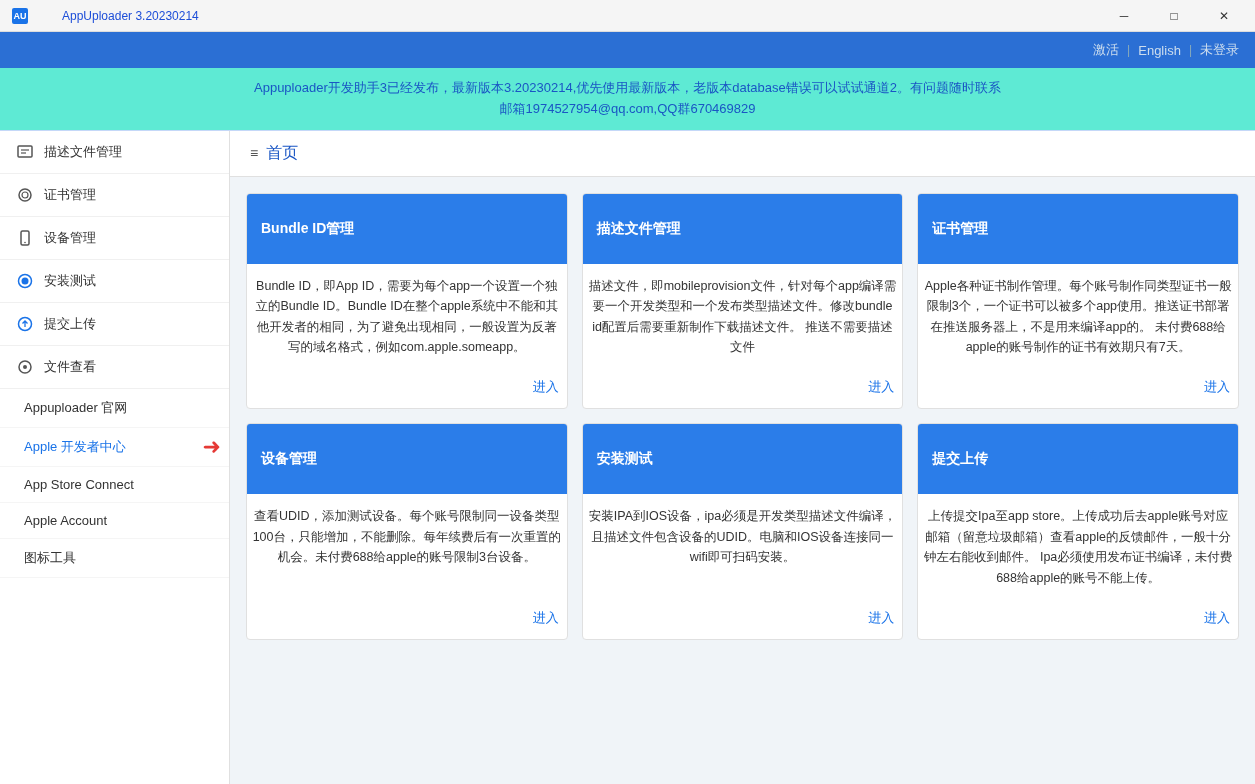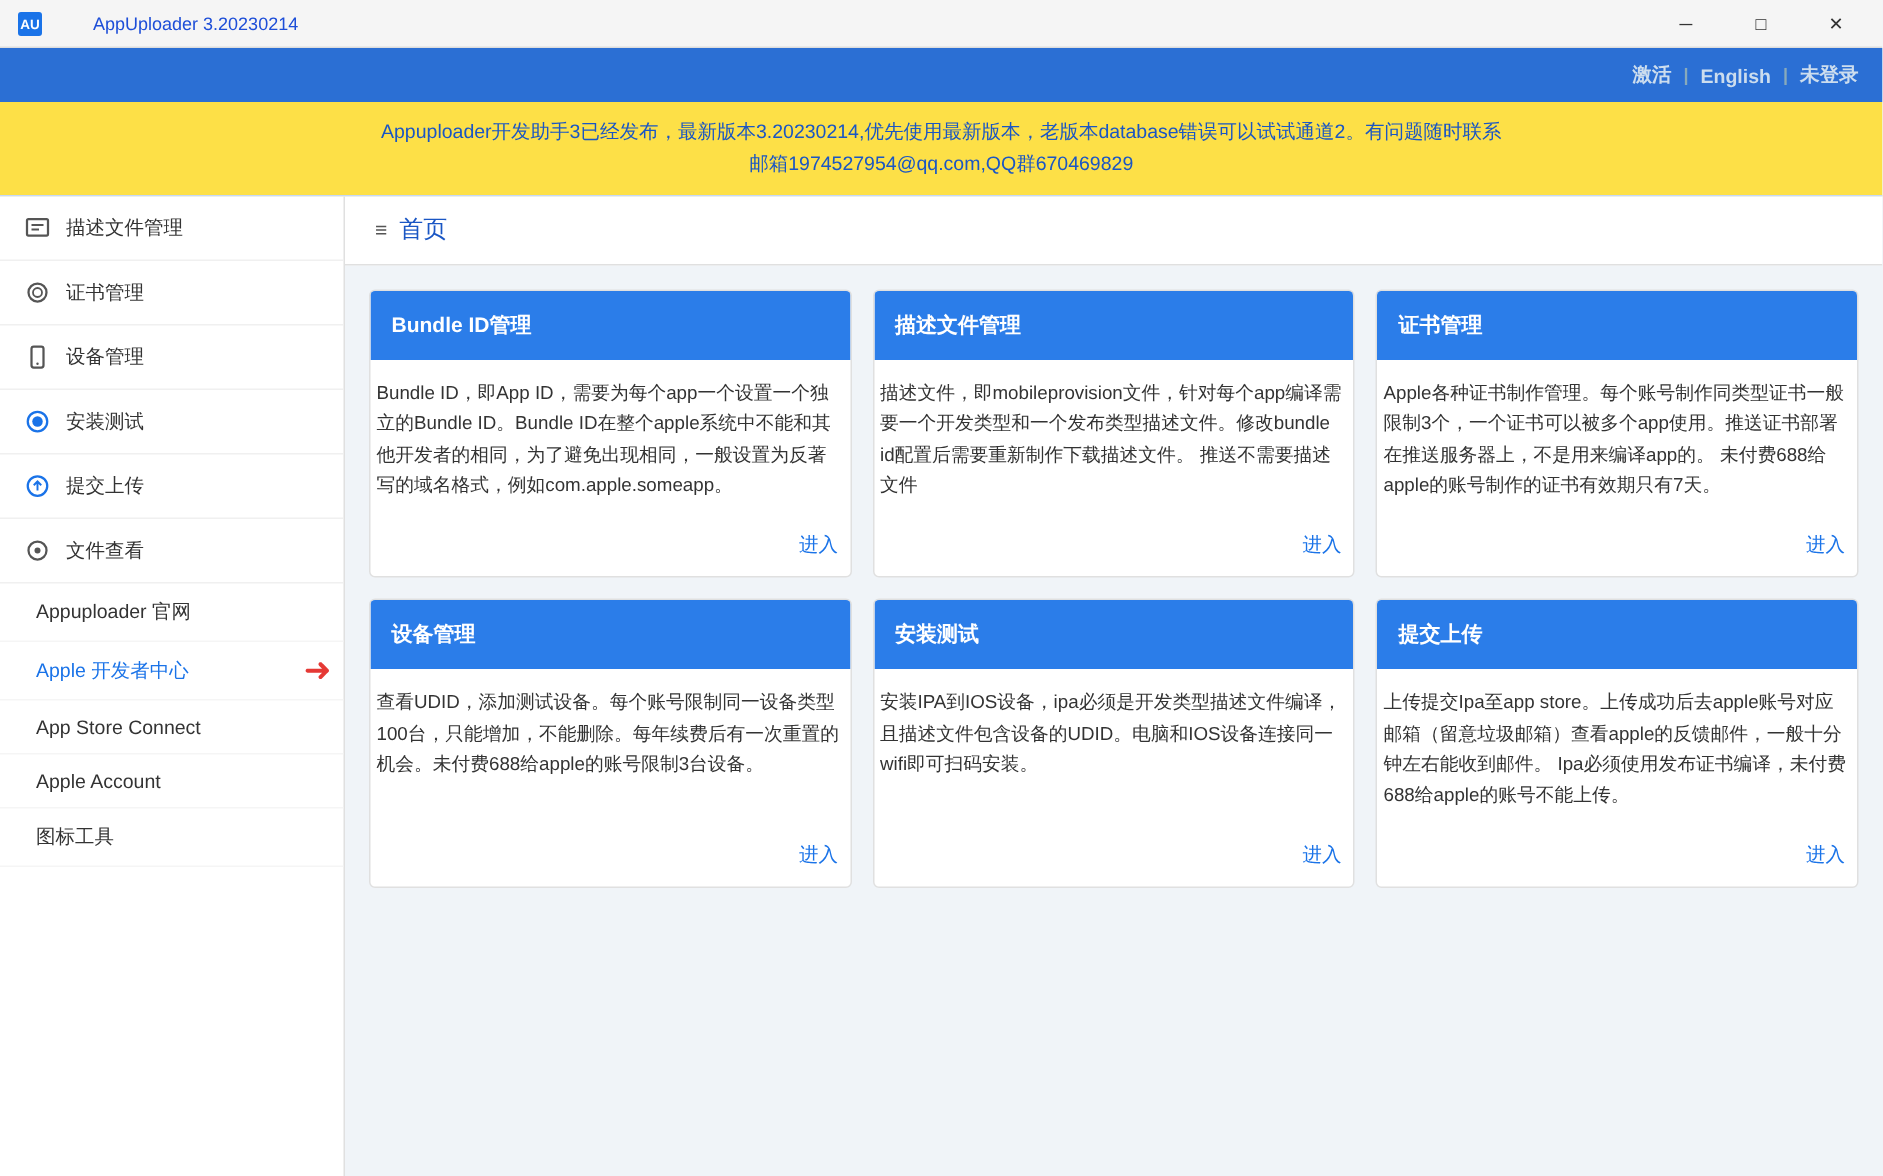--- a/index.html
+++ b/index.html
@@ -35,30 +35,29 @@
 
     
     .topbar {
       background: #2b6fd4;
       height: 36px;
       display: flex;
       align-items: center;
       justify-content: flex-end;
       padding: 0 16px;
       gap: 8px;
-      font-weight: bold;
     }
     .topbar-link {
       color: #cde; font-size: 13px; cursor: pointer; text-decoration: none;
     }
     .topbar-divider { color: #8ab; font-size: 12px; }
 
     
     .announcement {
-      background: #fde047;
+      background: #5eead4;
       border-bottom: 1px solid #c5d8f8;
       padding: 10px 20px;
       text-align: center;
       color: #1a56c4;
       font-size: 13px;
       line-height: 1.6;
     }
 
     
     .main-layout {
@@ -145,30 +144,31 @@
       background: white;
       border-radius: 4px;
       border: 1px solid #e0e0e0;
       overflow: hidden;
       display: flex;
       flex-direction: column;
     }
     .card-header {
       background: #2b7de9;
       color: white;
-      padding: 14px 14px;
+      padding: 26px 14px;
       font-size: 14px;
       font-weight: bold;
     }
     .card-body {
       padding: 12px 4px;
       flex: 1;
       color: #333;
       font-size: 12.5px;
       line-height: 1.65;
+      text-align: center;
     }
     .card-footer {
       padding: 8px 8px 12px;
       text-align: right;
     }
     .card-enter-link {
       color: #1a73e8;
       font-size: 13px;
       cursor: pointer;
       text-decoration: none;

